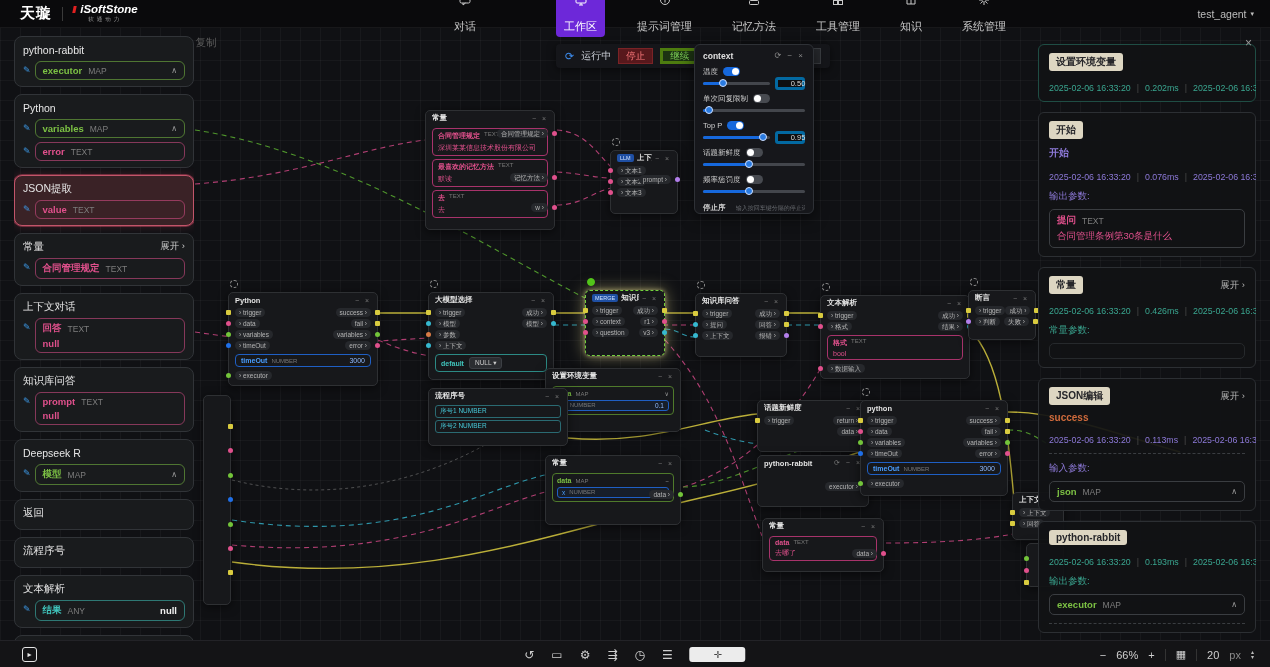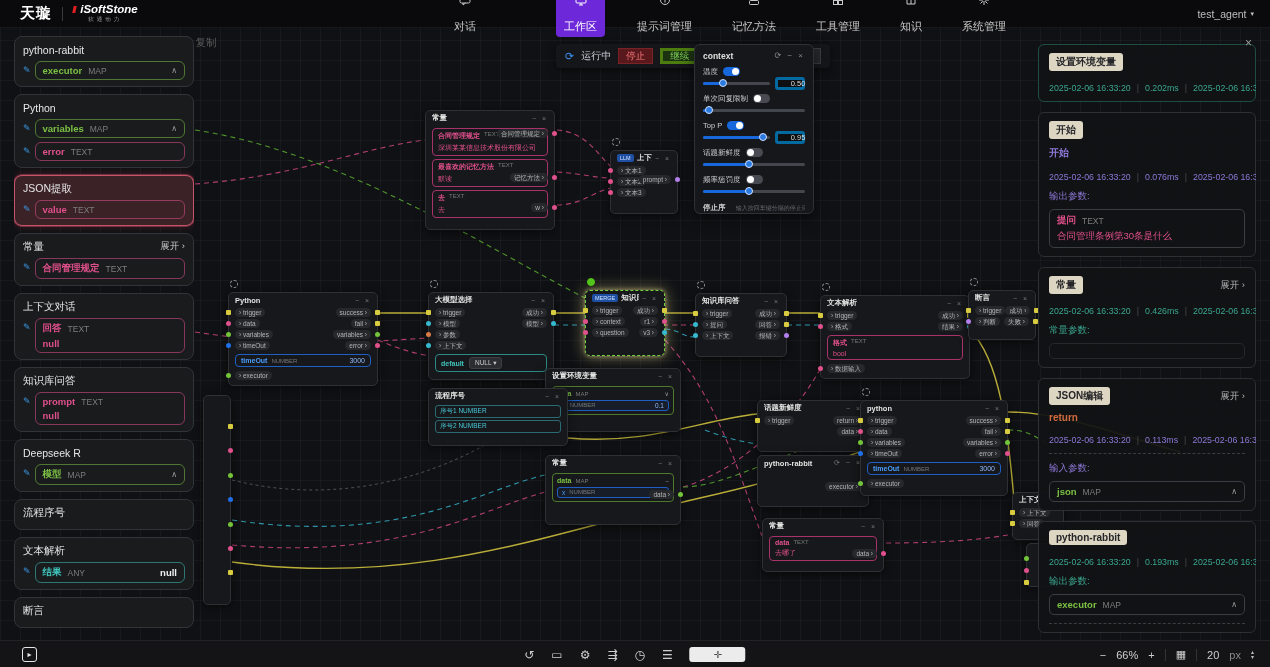--- a/index.html
+++ b/index.html
@@ -378,20 +378,25 @@
             <div class="fline">
               <span class="flabel t-green">模型</span>
               <span class="ftype">MAP</span>
               <span class="fcaret">∧</span>
             </div>
           </div>
         </div>
       </div>
       <div class="card">
         <div class="card-head">
+          <span class="card-title">返回</span>
+        </div>
+      </div>
+      <div class="card">
+        <div class="card-head">
           <span class="card-title">流程序号</span>
         </div>
       </div>
       <div class="card">
         <div class="card-head">
           <span class="card-title">文本解析</span>
         </div>
         <div class="frow">
           <span class="pencil">✎</span>
           <div class="fbox b-cyan">
@@ -554,21 +559,21 @@
             <span>2025-02-06 16:33:20</span>
           </div>
           <div class="lsec a-teal">常量参数:</div>
           <div class="pbox faint"></div>
         </div>
         <div class="log-card">
           <div class="badge-row">
             <span class="badge">JSON编辑</span>
             <span class="lexpand">展开 ›</span>
           </div>
-          <div class="lsub a-orange">return</div>
+          <div class="lsub a-orange">success</div>
           <div class="ltimes a-purple">
             <span>2025-02-06 16:33:20</span>
             <span class="sep">|</span>
             <span>0.113ms</span>
             <span class="sep">|</span>
             <span>2025-02-06 16:33:20</span>
           </div>
           <div class="ldash"></div>
           <div class="lsec a-purple">输入参数:</div>
           <div class="pbox b-green">

